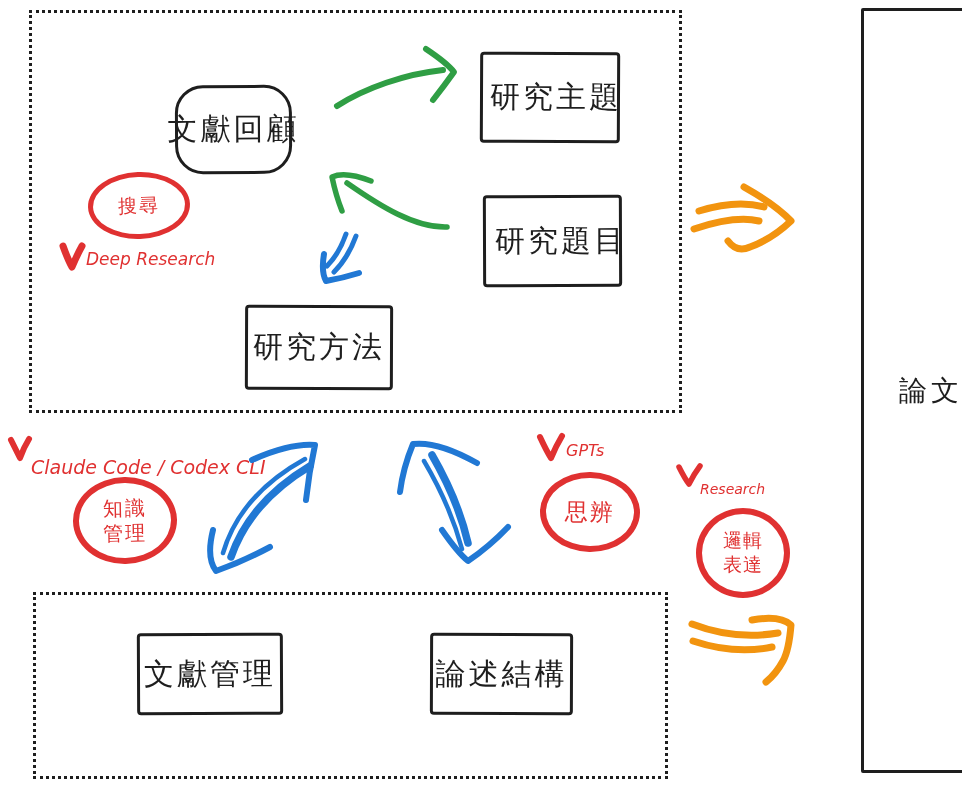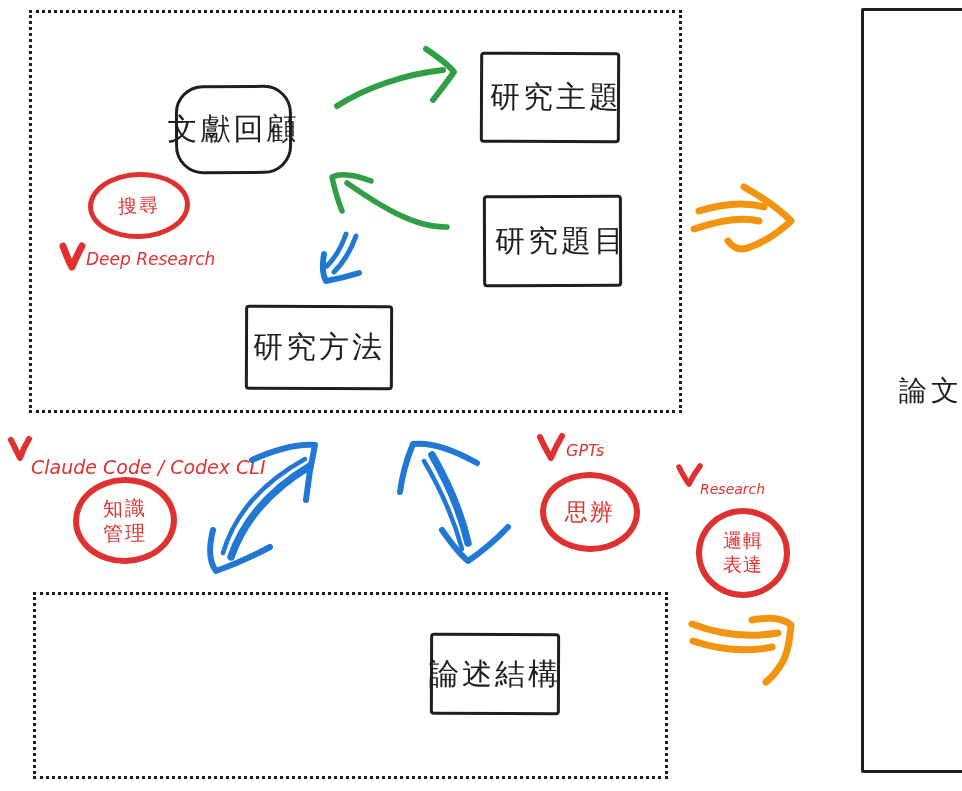--- a/index.html
+++ b/index.html
@@ -39,21 +39,21 @@
     letter-spacing:3px;
     color:var(--ink);
     white-space:nowrap;
   }
   .node.rounded{border-radius:28px;}
   .node.lit-review{left:175px;top:85px;width:117px;height:89px;transform:rotate(-0.3deg);}
   .node.topic{left:480px;top:52px;width:140px;height:91px;transform:rotate(0.25deg);padding-left:12px;}
   .node.title{left:483px;top:195px;width:139px;height:92px;transform:rotate(-0.2deg);padding-left:17px;}
   .node.method{left:245px;top:305px;width:148px;height:85px;transform:rotate(0.2deg);text-align:center;}
   .node.lit-mgmt{left:137px;top:633px;width:146px;height:82px;transform:rotate(-0.25deg);}
-  .node.structure{left:430px;top:633px;width:130px;height:82px;transform:rotate(0.2deg);}
+  .node.structure{left:430px;top:633px;width:143px;height:82px;transform:rotate(0.2deg);}
   .node.paper{left:861px;top:8px;width:140px;height:765px;font-size:28px;letter-spacing:4px;border-radius:2px;}
 
   
   .circle{
     position:absolute;
     border:6px solid var(--red);
     border-radius:50%;
     display:flex;align-items:center;justify-content:center;
     text-align:center;
     color:var(--red);
@@ -99,20 +99,23 @@
     <span>文獻回顧</span>
   </div>
   <div class="node topic">
     <span>研究主題</span>
   </div>
   <div class="node title">
     <span>研究題目</span>
   </div>
   <div class="node method">
     <span>研究方法</span>
+  </div>
+  <div class="node lit-mgmt">
+    <span>文獻管理</span>
   </div>
   <div class="node structure">
     <span>論述結構</span>
   </div>
   <div class="node paper">
     <span>論文</span>
   </div>
 
   <div class="circle search">
     <span>搜尋</span>

